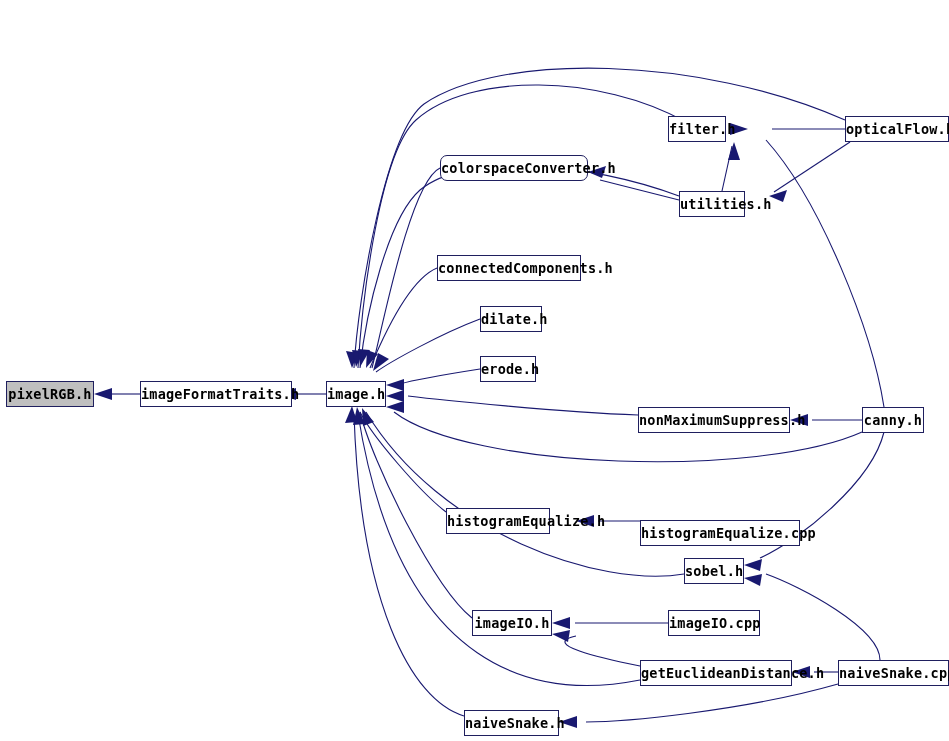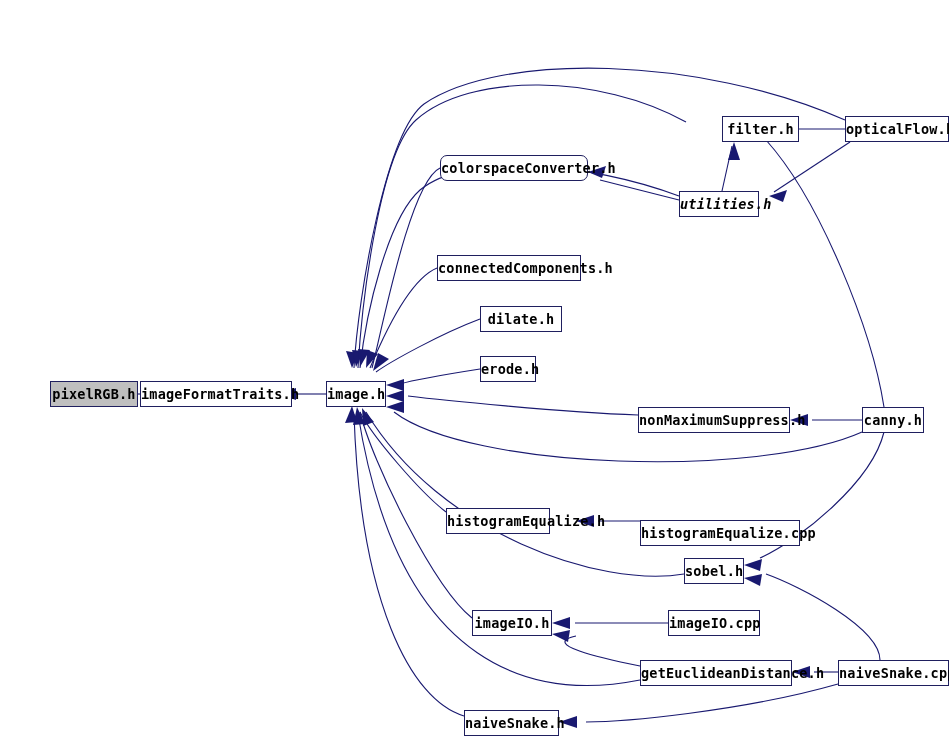--- a/index.html
+++ b/index.html
@@ -153,53 +153,53 @@
 
       <polygon points="552,623 570,617 570,629"></polygon>
       <polygon points="552,634 570,630 568,642"></polygon>
 
       <polygon points="792,672 810,666 810,678"></polygon>
 
       <polygon points="559,722 577,716 577,728"></polygon>
     </g>
   </svg>
 
-  <div class="node current" style="left:6px; top:381px; width:88px;margin-left:44px;">
+  <div class="node current" style="left:6px; top:381px; width:88px;">
     <span class="lbl">pixelRGB.h</span>
   </div>
 
   <div class="node" style="left:140px; top:381px; width:152px;">
     <span class="lbl">imageFormatTraits.h</span>
   </div>
 
   <div class="node" style="left:326px; top:381px; width:60px;">
     <span class="lbl">image.h</span>
   </div>
 
   <div class="node" style="left:440px; top:155px; width:148px;border-radius:7px;">
     <span class="lbl">colorspaceConverter.h</span>
   </div>
 
   <div class="node" style="left:437px; top:255px; width:144px;">
     <span class="lbl">connectedComponents.h</span>
   </div>
 
-  <div class="node" style="left:480px; top:306px; width:82px;">
+  <div class="node" style="left:480px; top:306px; width:62px;">
     <span class="lbl">dilate.h</span>
   </div>
 
   <div class="node" style="left:480px; top:356px; width:56px;">
     <span class="lbl">erode.h</span>
   </div>
 
-  <div class="node" style="left:722px; top:116px; width:77px;">
+  <div class="node" style="left:668px; top:116px; width:58px;">
     <span class="lbl">filter.h</span>
   </div>
 
-  <div class="node" style="left:679px; top:191px; width:80px;font-style:italic;">
+  <div class="node" style="left:679px; top:191px; width:66px;">
     <span class="lbl">utilities.h</span>
   </div>
 
   <div class="node" style="left:845px; top:116px; width:104px;">
     <span class="lbl">opticalFlow.h</span>
   </div>
 
   <div class="node" style="left:638px; top:407px; width:152px;">
     <span class="lbl">nonMaximumSuppress.h</span>
   </div>

